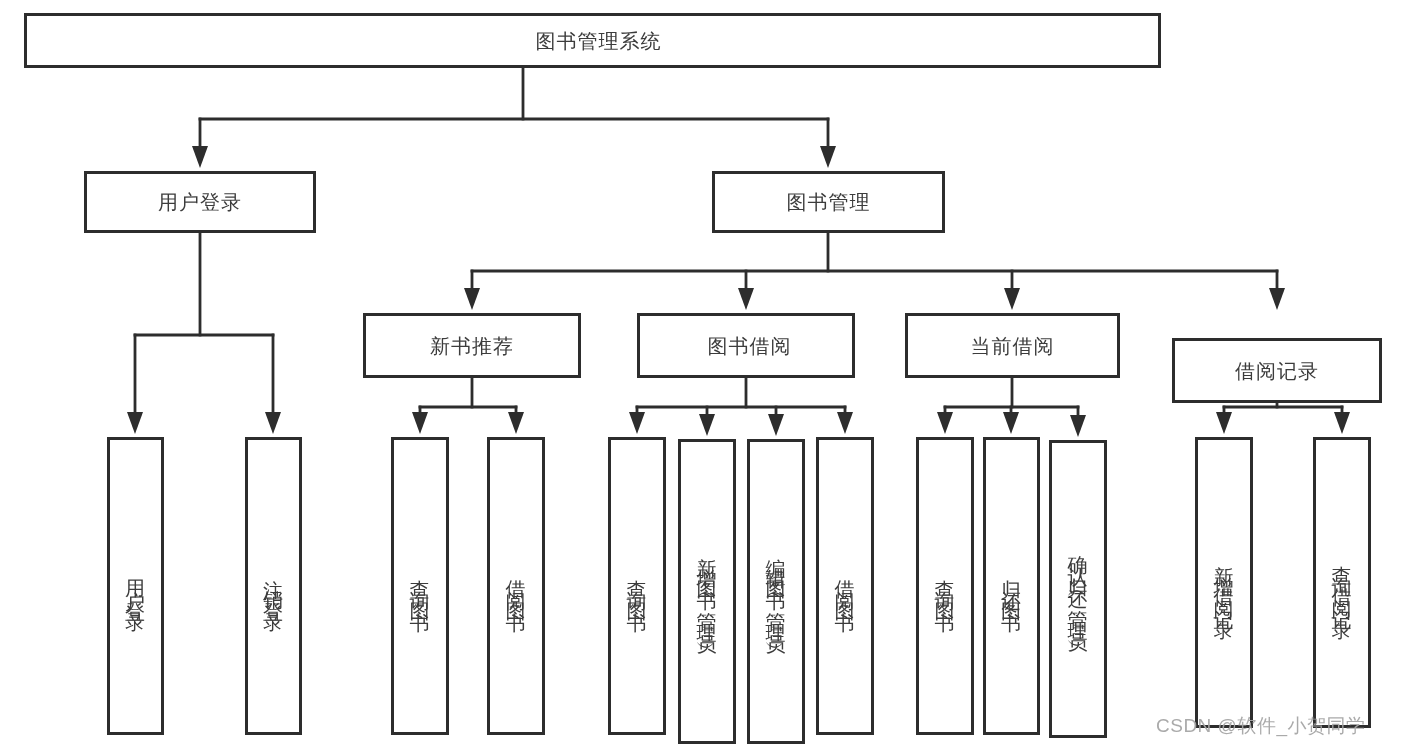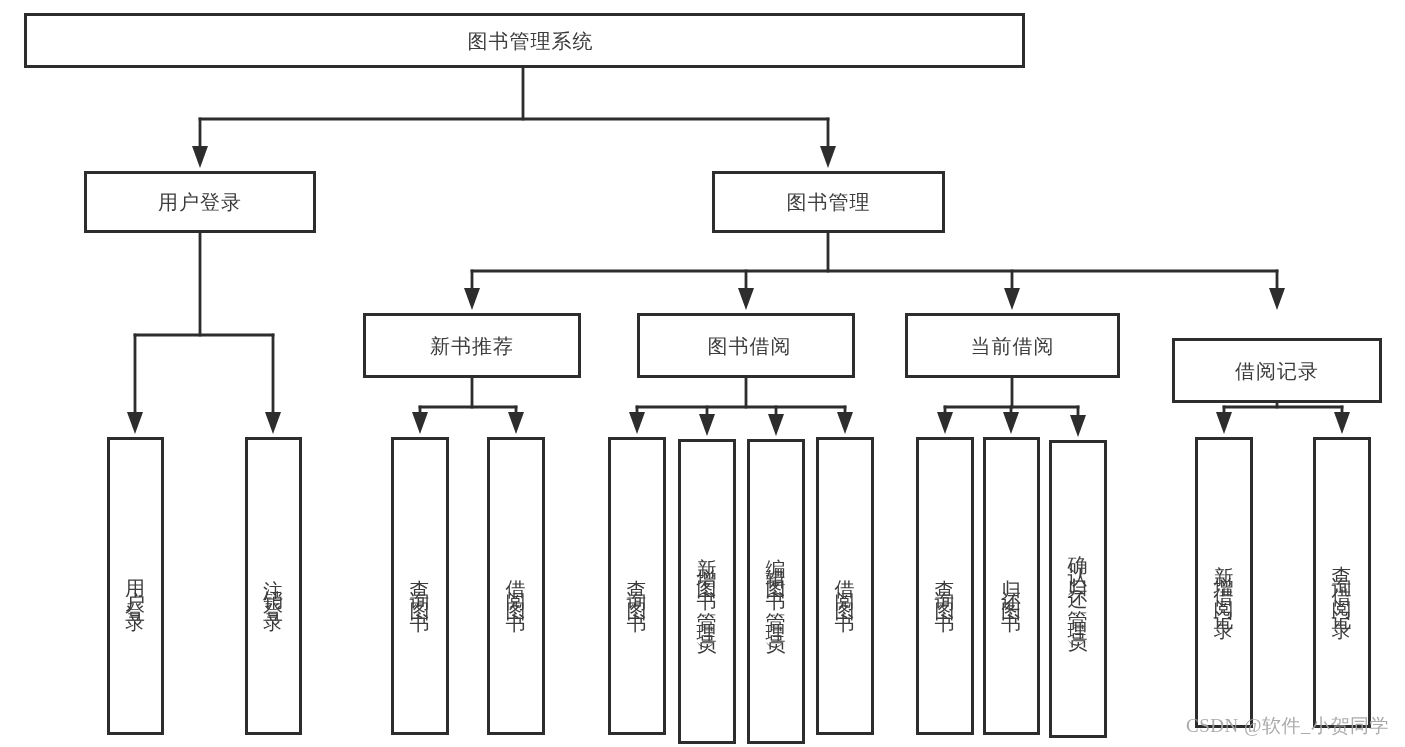--- a/index.html
+++ b/index.html
@@ -20,26 +20,26 @@
     display:flex;align-items:center;justify-content:center;
     font-size:20px;letter-spacing:1px;line-height:1;
     z-index:2;
   }
   .node.v{
     writing-mode:vertical-rl;
     text-orientation:mixed;
     letter-spacing:0.55em;
   }
   .watermark{
-    position:absolute;left:1186px;top:713px;
+    position:absolute;left:1156px;top:713px;
     color:#a6a6a6;font-size:19px;letter-spacing:0.5px;
-    white-space:nowrap;z-index:5;opacity:0.95;font-family:Liberation Serif, serif;
+    white-space:nowrap;z-index:5;opacity:0.95;
   }
   
-  #n-root{left:24px;top:13px;width:1001px;height:55px;padding-left:12px;}
+  #n-root{left:24px;top:13px;width:1137px;height:55px;padding-left:12px;}
   #n-user_login{left:84px;top:171px;width:232px;height:62px;}
   #n-book_mgmt{left:712px;top:171px;width:233px;height:62px;}
   #n-new_book_rec{left:363px;top:313px;width:218px;height:65px;}
   #n-book_borrow{left:637px;top:313px;width:218px;height:65px;padding-left:7px;}
   #n-current_borrow{left:905px;top:313px;width:215px;height:65px;}
   #n-borrow_record{left:1172px;top:313px;width:210px;height:65px;margin-top:25px;}
   #n-user_login_v{left:107px;top:437px;width:57px;height:298px;}
   #n-logout_v{left:245px;top:437px;width:57px;height:298px;}
   #n-rec_query_book{left:391px;top:437px;width:58px;height:298px;}
   #n-rec_borrow_book{left:487px;top:437px;width:58px;height:298px;}

